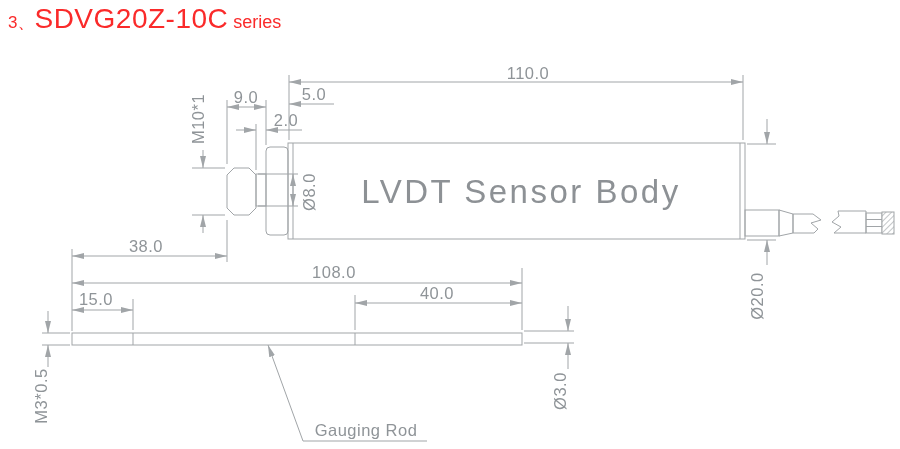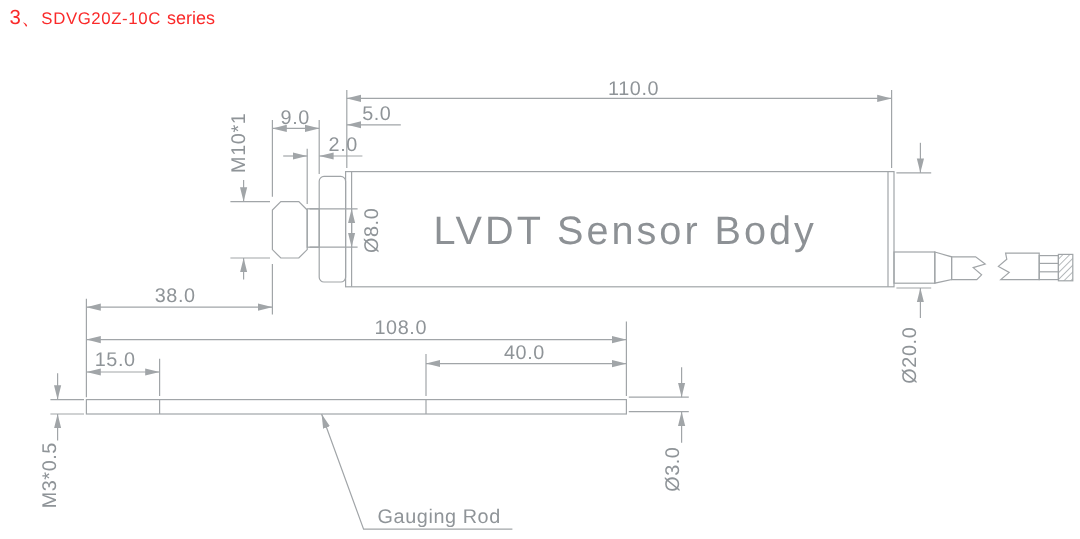--- a/index.html
+++ b/index.html
@@ -1,21 +1,21 @@
 <!DOCTYPE html>
 <html><head>
 <meta charset="utf-8">
 <style>
   html,body{margin:0;padding:0;background:#fff;}
   .canvas{position:relative;width:900px;height:449px;background:#fff;overflow:hidden;
           font-family:"Liberation Sans",sans-serif;}
   .title{position:absolute;top:3px;left:8px;color:#fa2a2a;white-space:nowrap;}
   .t-index{font-size:17px;}
-  .t-model{font-size:14px;letter-spacing:0.5px;}
-  .t-suffix{font-size:15px;margin-left:5px;}
+  .t-model{font-size:28px;letter-spacing:0.5px;}
+  .t-suffix{font-size:18px;margin-left:5px;}
   svg{position:absolute;top:0;left:0;}
   .ln{stroke:#a1a5a8;stroke-width:1;fill:none;}
   .dim{stroke:#a1a5a8;stroke-width:1;fill:none;}
   .hatchbox{stroke:#a1a5a8;stroke-width:1;}
   text{fill:#8f9498;font-family:"Liberation Sans",sans-serif;font-size:16.5px;letter-spacing:0.5px;}
   .big{font-size:33px;letter-spacing:2.5px;fill:#8d9195;}
 </style>
 </head>
 <body>
 

